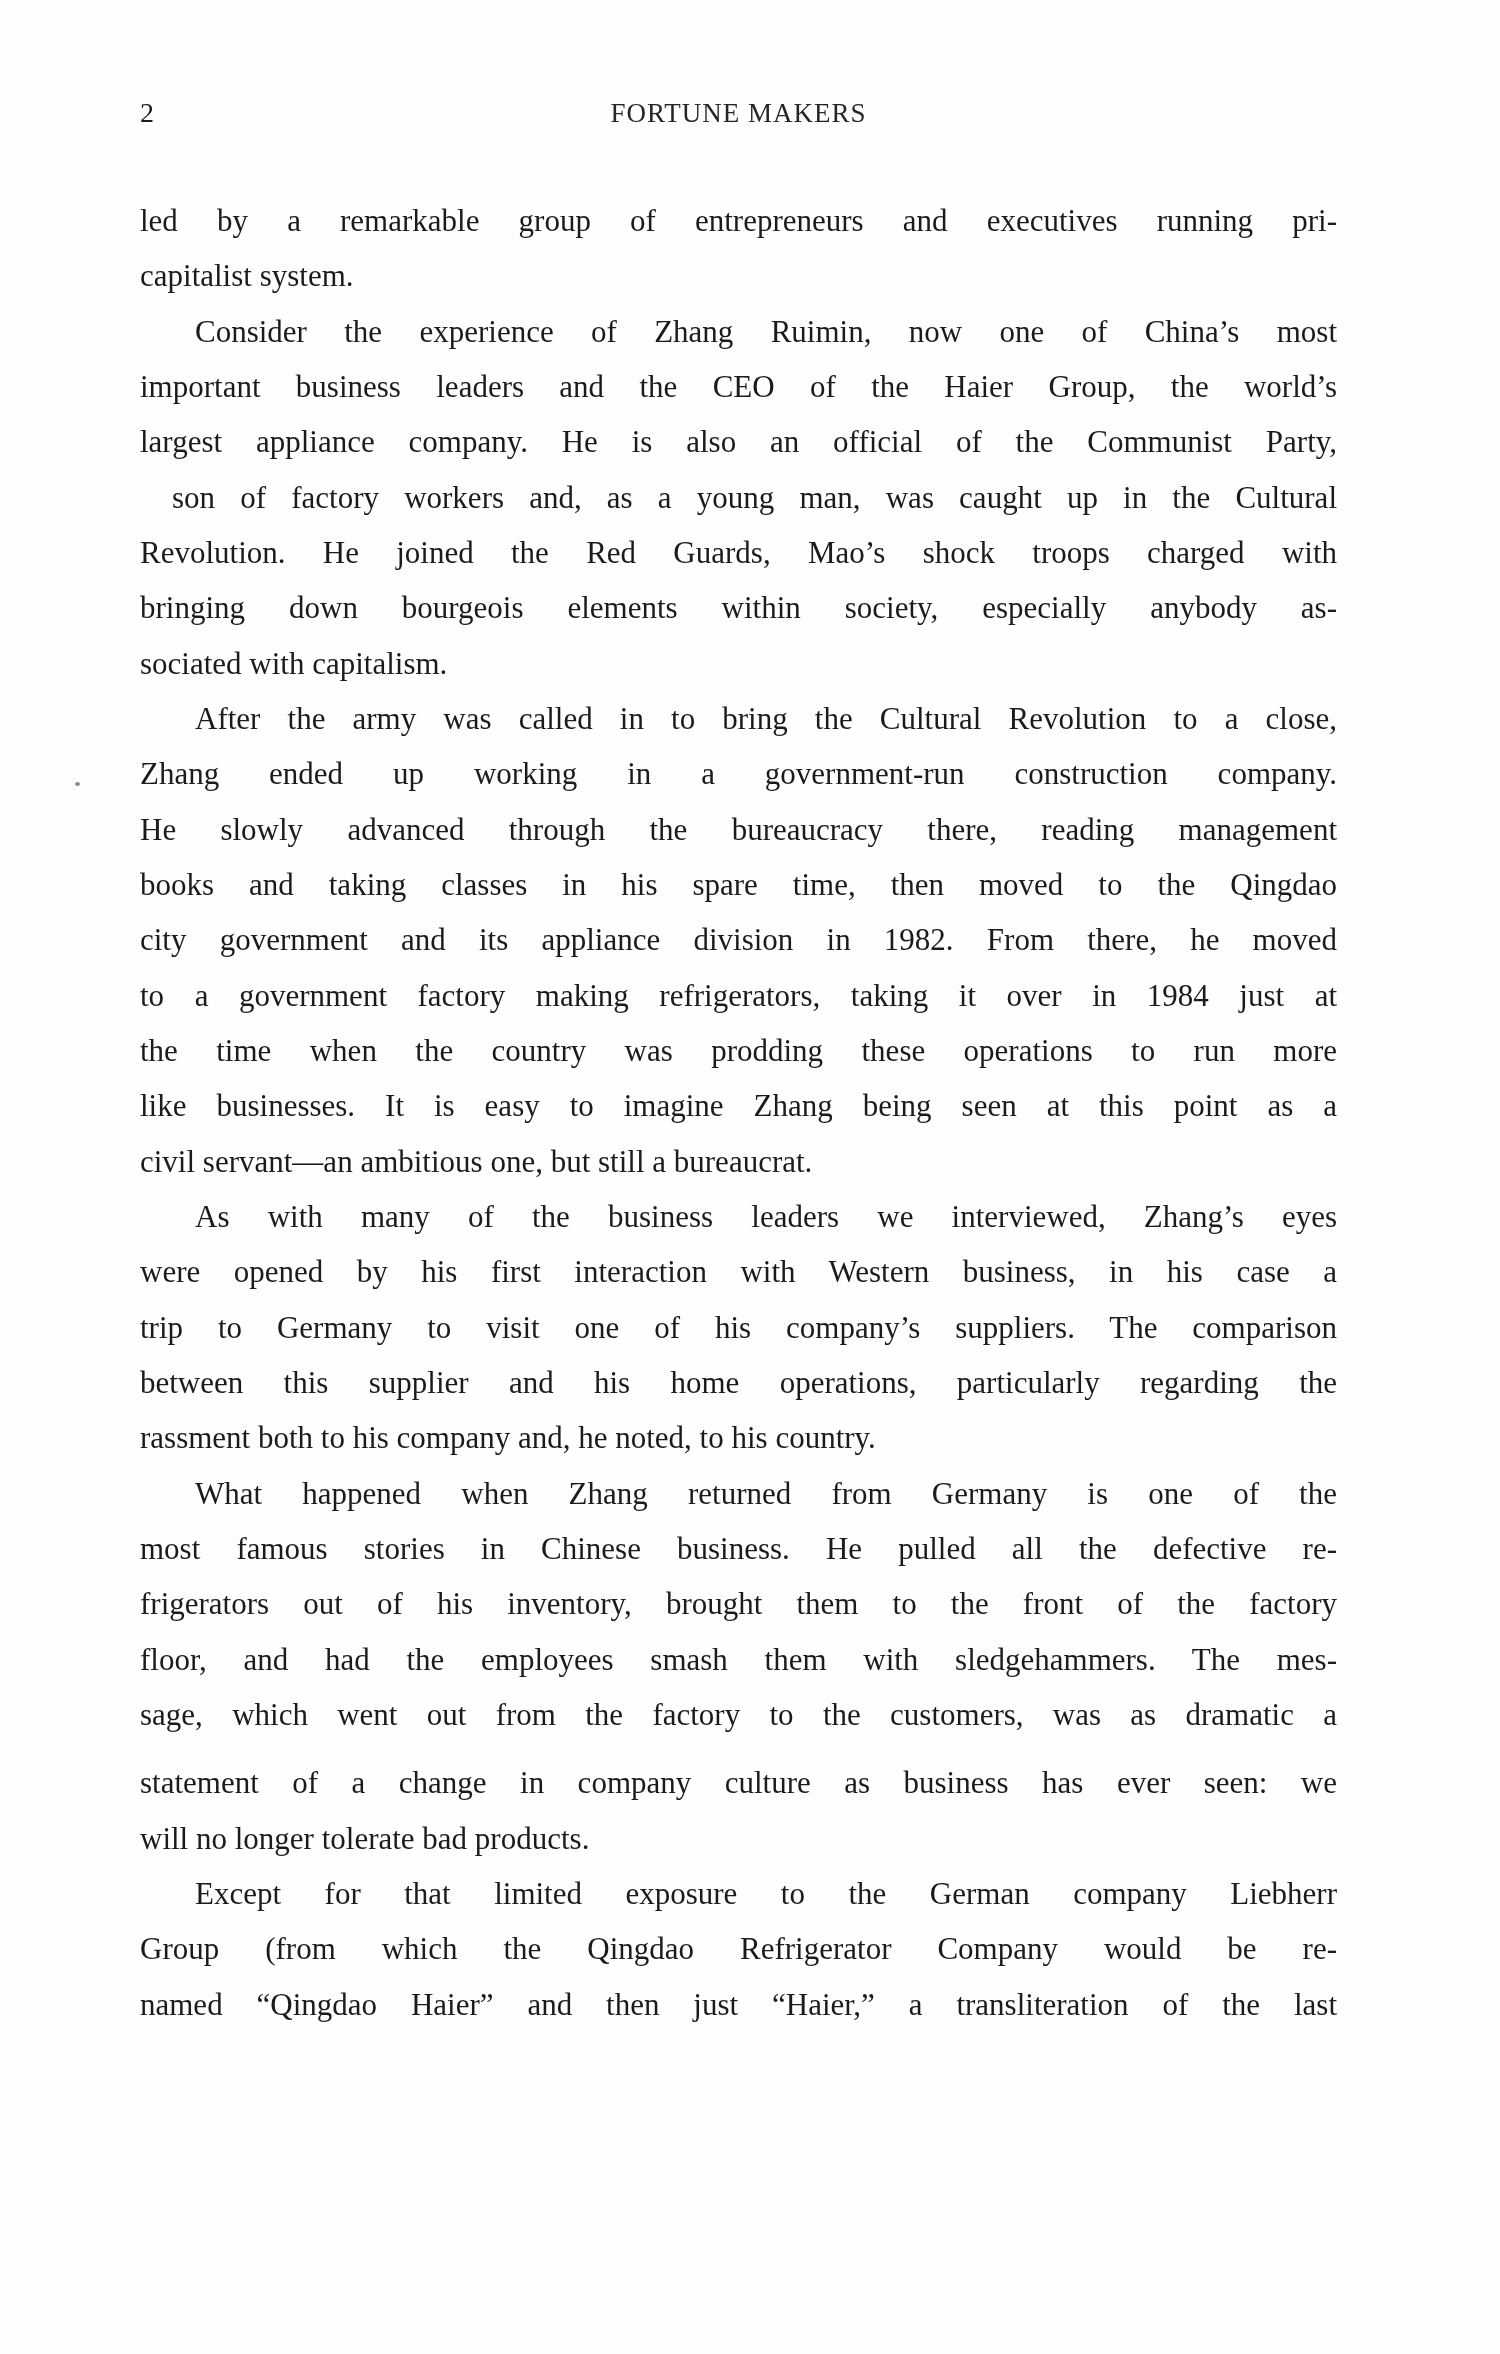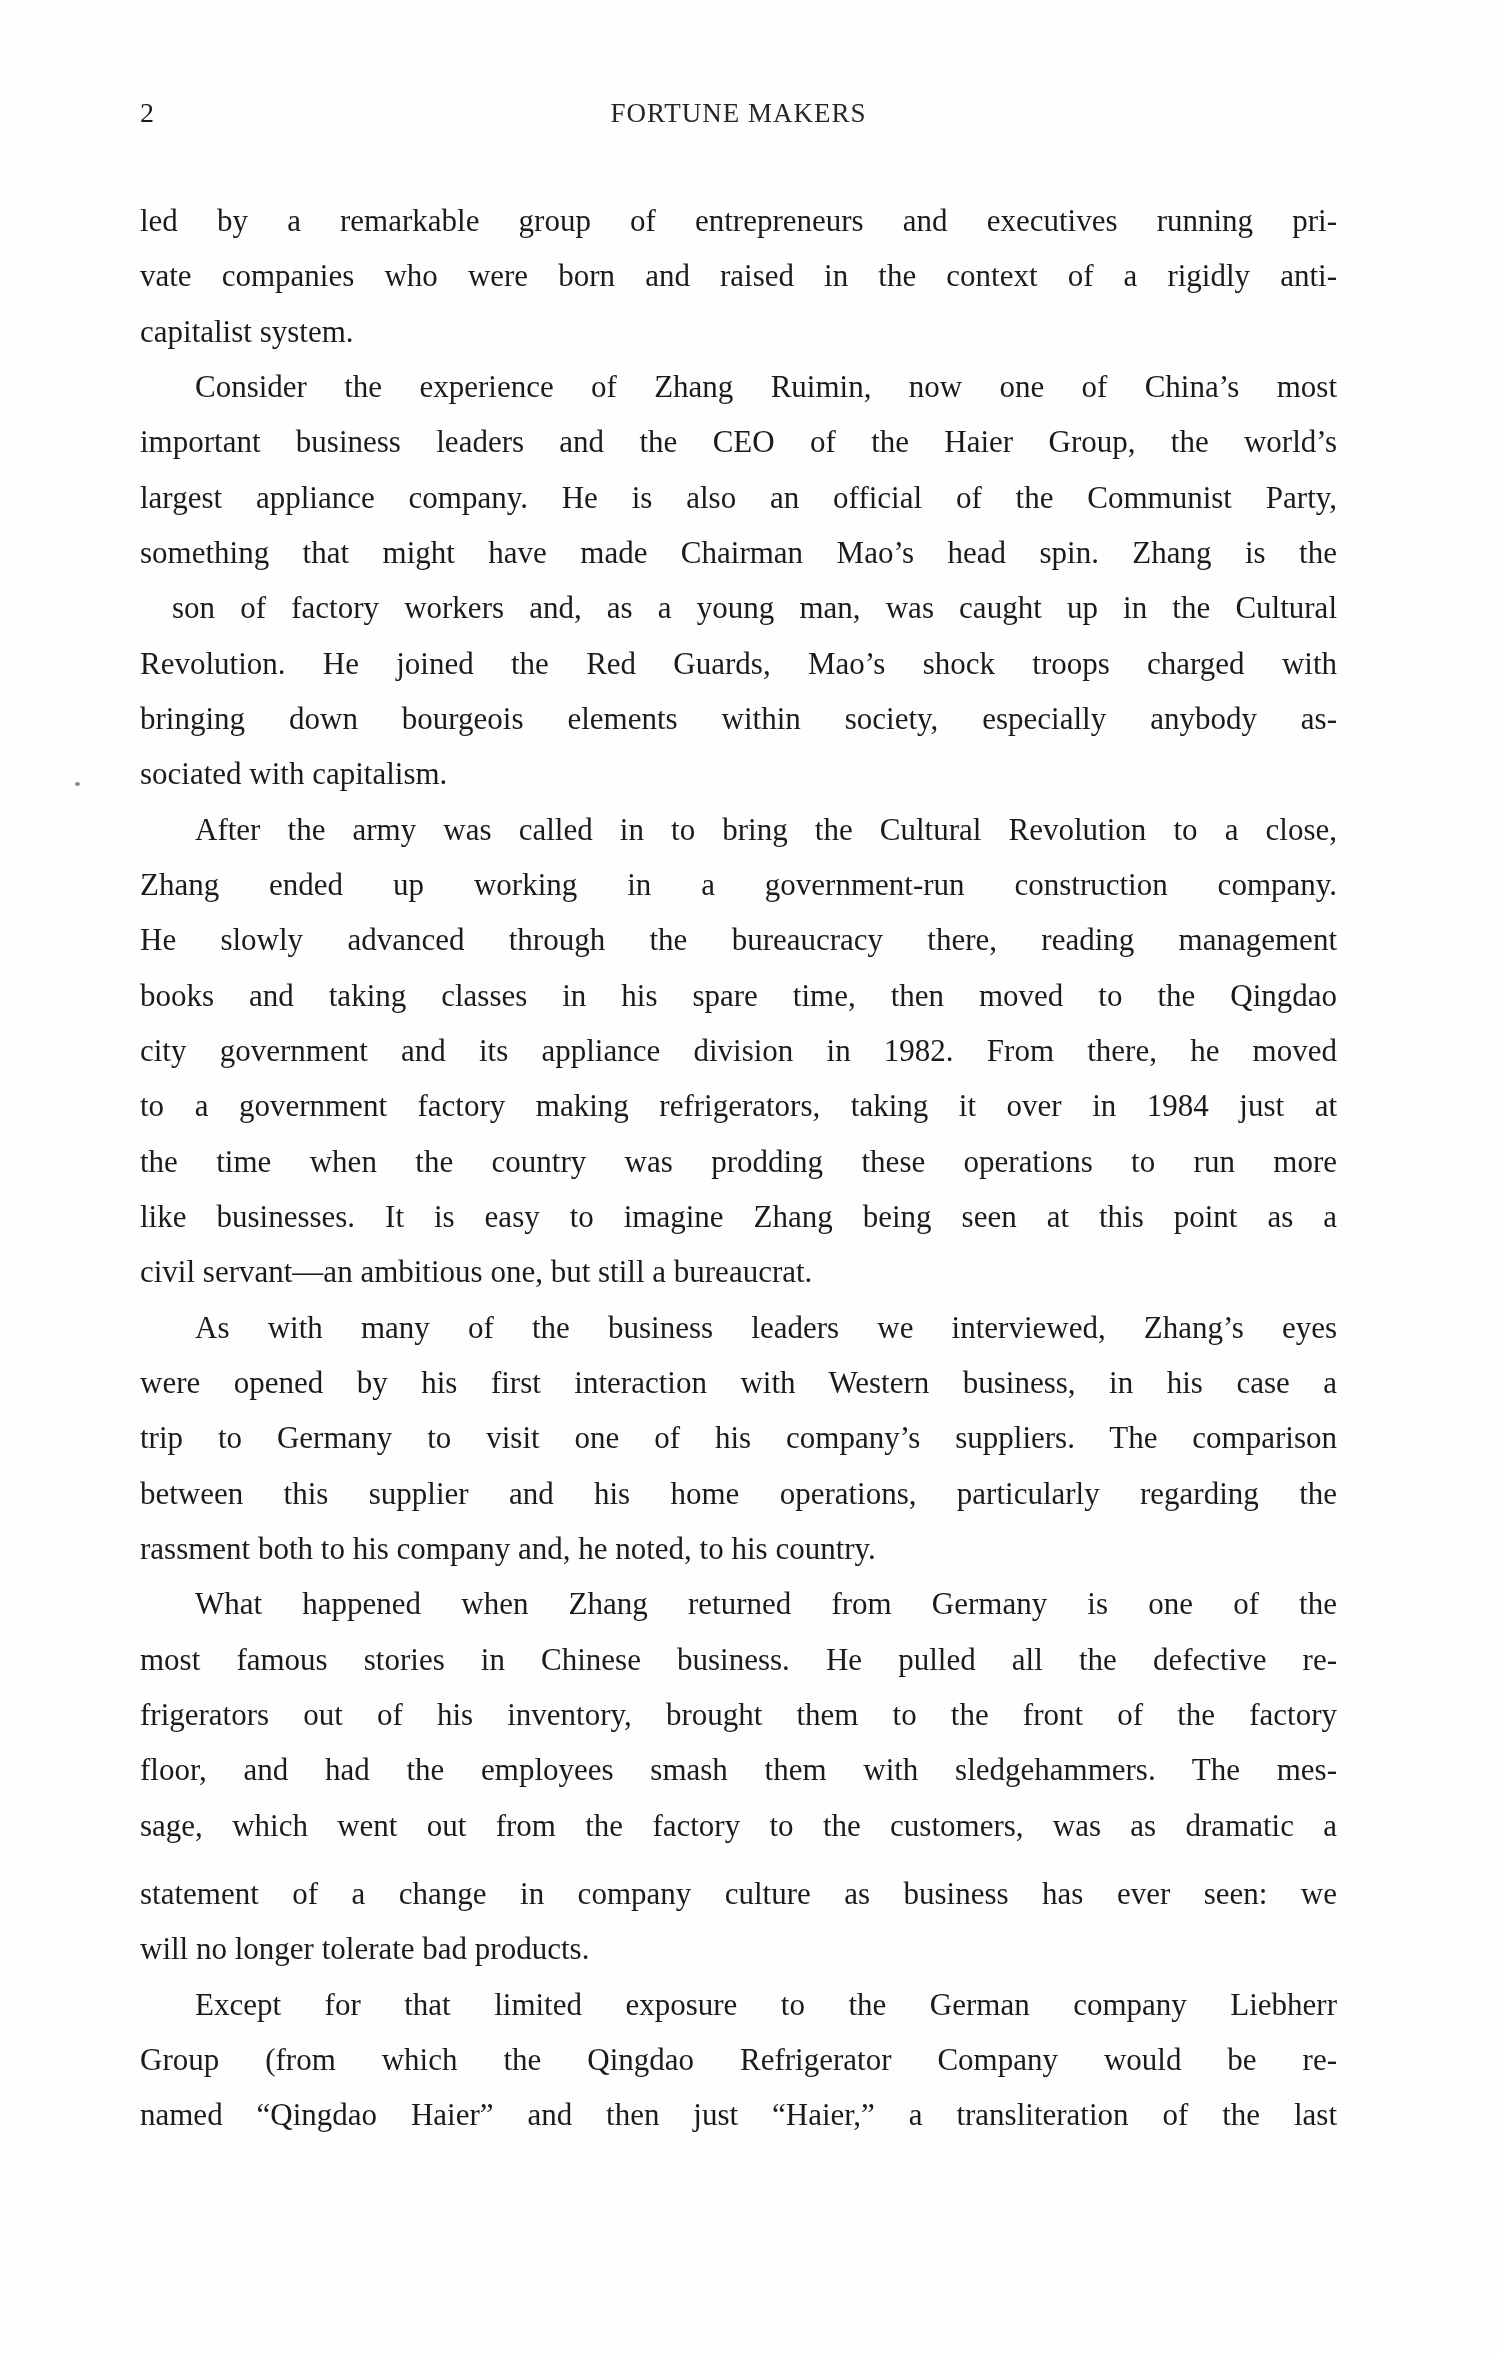--- a/index.html
+++ b/index.html
@@ -86,28 +86,26 @@
   <div class="running-head">
     <span class="page-number">2</span>
     <span class="running-title">FORTUNE MAKERS</span>
   </div>
 
   <div class="speck"></div>
 
   <div class="body-text" id="body-text">
       <div class="paragraph">
         <span class="line" style="white-space: nowrap;">led by a remarkable group of entrepreneurs and executives running pri-</span>
-        <span class="line" style="white-space: nowrap;">vate companies who were born and raised in the context of a rigidly anti-</span>
         <span class="line last" style="white-space: nowrap;">capitalist system.</span>
       </div>
       <div class="paragraph">
         <span class="line indent" style="white-space: nowrap;">Consider the experience of Zhang Ruimin, now one of China’s most</span>
         <span class="line" style="white-space: nowrap;">important business leaders and the CEO of the Haier Group, the world’s</span>
         <span class="line" style="white-space: nowrap;">largest appliance company. He is also an official of the Communist Party,</span>
-        <span class="line" style="white-space: nowrap;">something that might have made Chairman Mao’s head spin. Zhang is the</span>
         <span class="line" style="white-space: nowrap; margin-left: 32px;">son of factory workers and, as a young man, was caught up in the Cultural</span>
         <span class="line" style="white-space: nowrap;">Revolution. He joined the Red Guards, Mao’s shock troops charged with</span>
         <span class="line" style="white-space: nowrap;">bringing down bourgeois elements within society, especially anybody as-</span>
         <span class="line last" style="white-space: nowrap;">sociated with capitalism.</span>
       </div>
       <div class="paragraph">
         <span class="line indent" style="white-space: nowrap;">After the army was called in to bring the Cultural Revolution to a close,</span>
         <span class="line" style="white-space: nowrap;">Zhang ended up working in a government-run construction company.</span>
         <span class="line" style="white-space: nowrap;">He slowly advanced through the bureaucracy there, reading management</span>
         <span class="line" style="white-space: nowrap;">books and taking classes in his spare time, then moved to the Qingdao</span>

